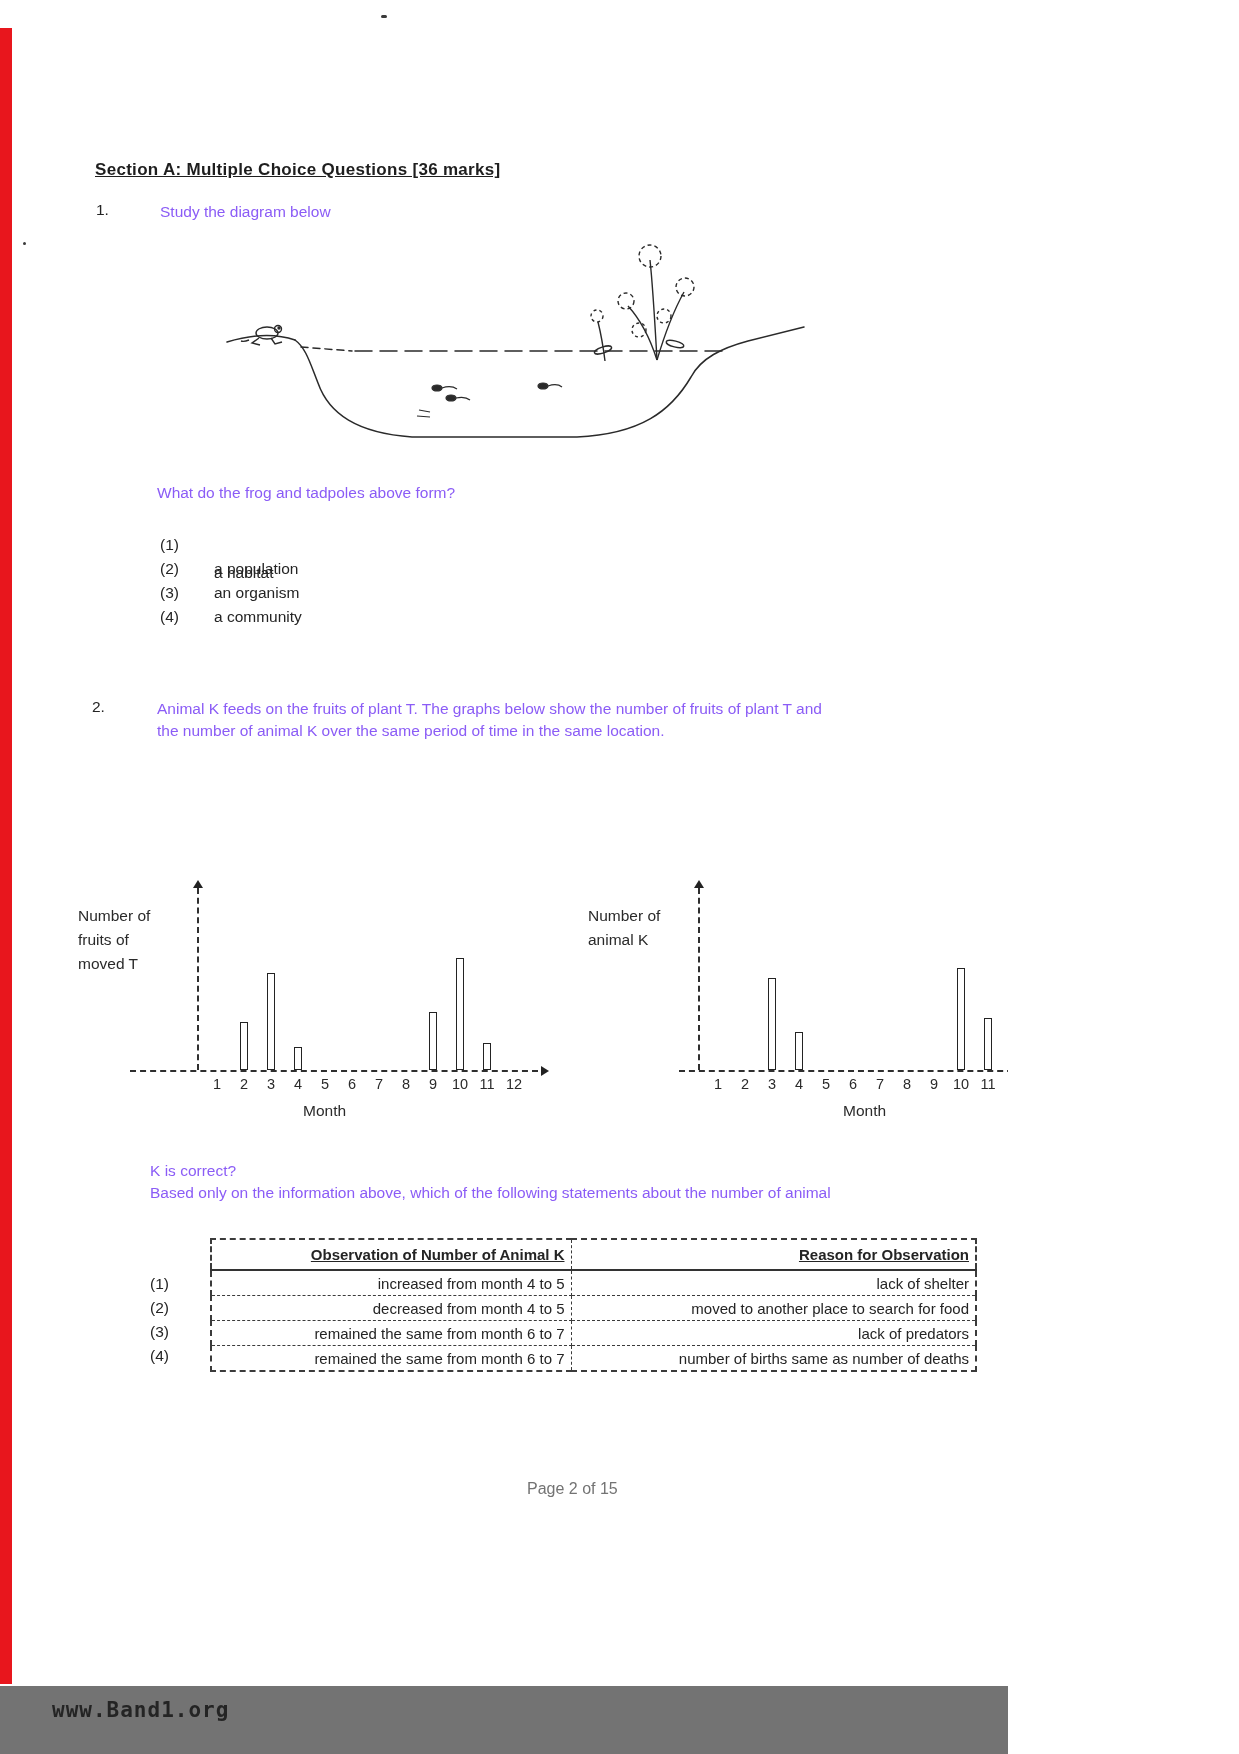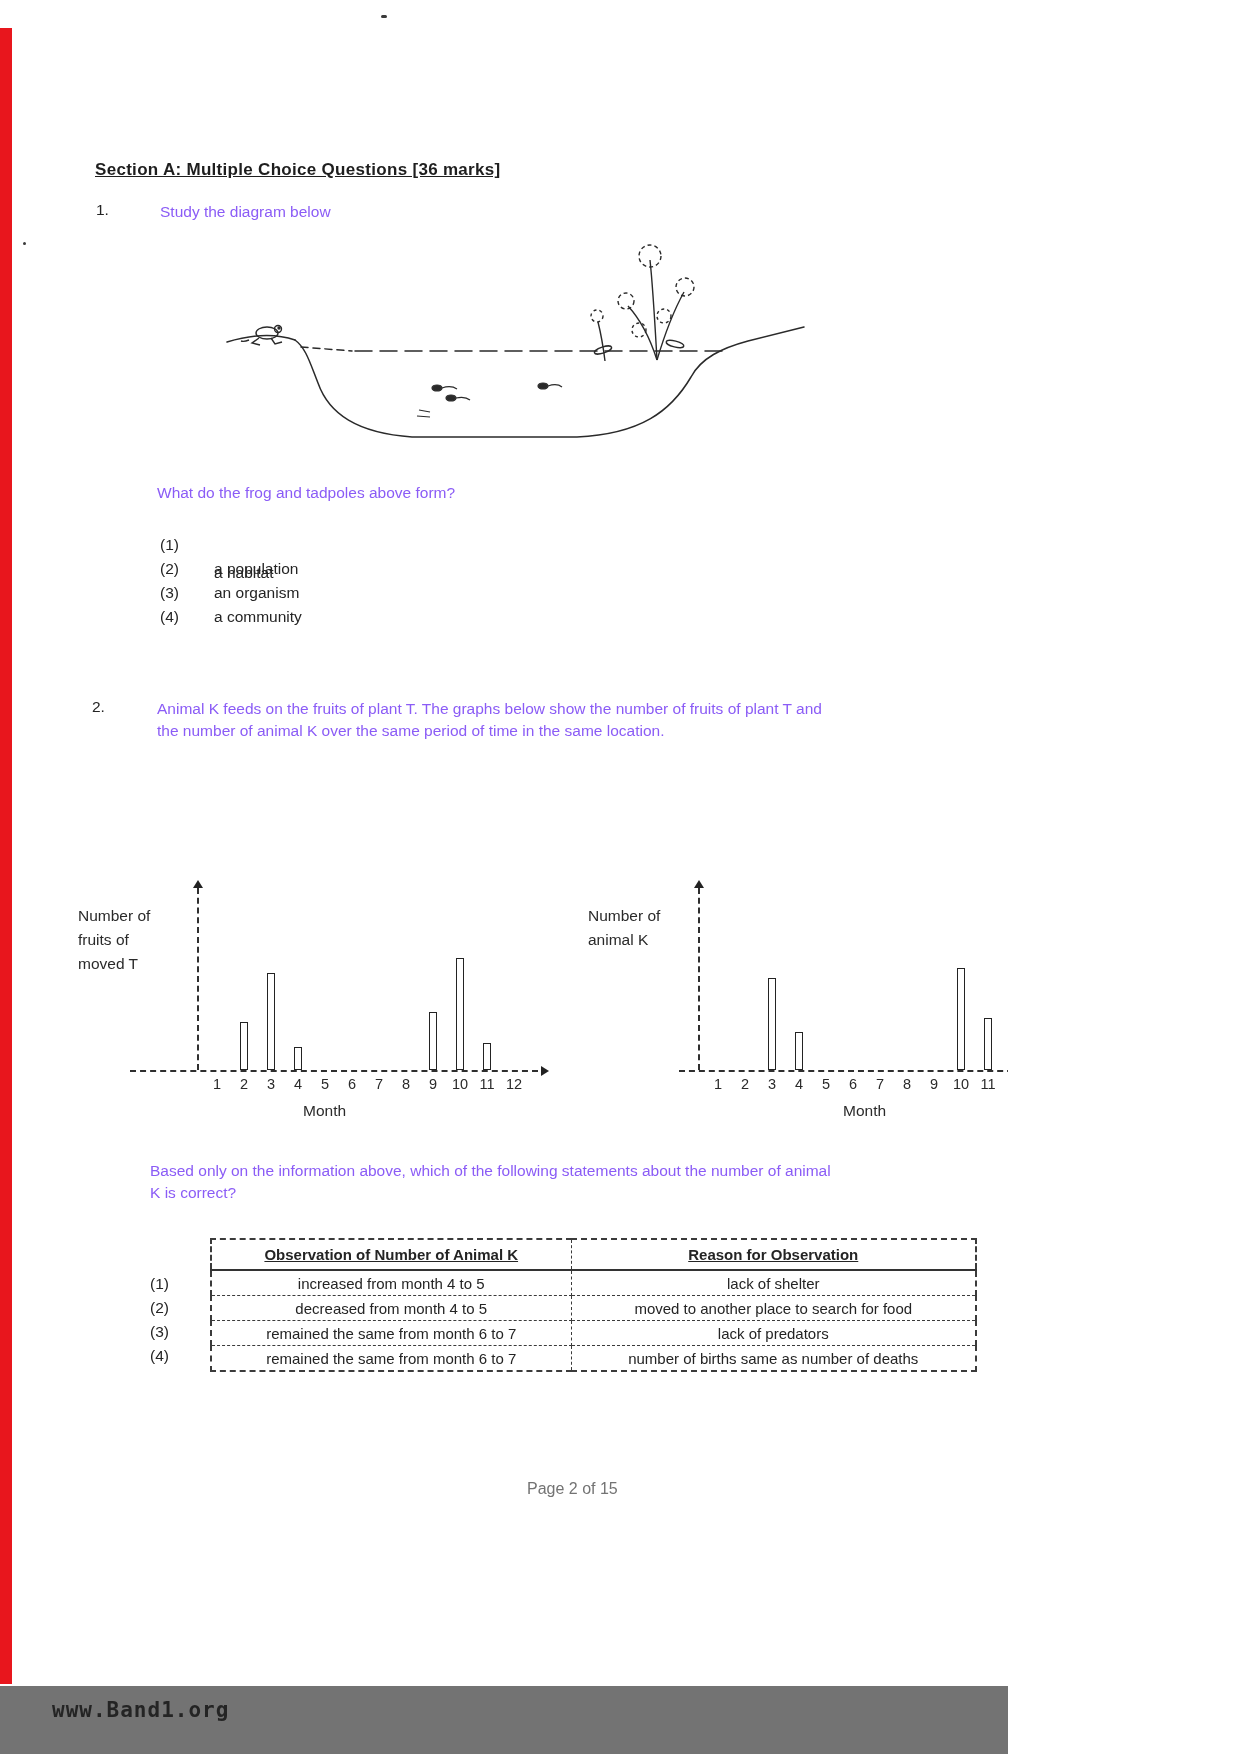--- a/index.html
+++ b/index.html
@@ -42,22 +42,22 @@
   .bar{position:absolute;width:8px;box-sizing:border-box;
     border:1.7px solid #232323;background:#fff;}
   .tick-label{position:absolute;width:26px;text-align:center;
     font-size:14.5px;color:#2a2a2a;}
   .x-label{position:absolute;font-size:15.5px;color:#2a2a2a;}
 
   
   .qtable{border-collapse:collapse;table-layout:fixed;border:2px dashed #3b3b3b;}
   .qtable th,.qtable td{
     border:1px dashed #3b3b3b;
-    font-size:15px;color:#242424;text-align:center;
-    padding:1px 14px;height:22px;overflow:hidden;white-space:nowrap;
+    font-size:15px;color:#242424;text-align:right;
+    padding:1px 6px;height:22px;overflow:hidden;white-space:nowrap;
   }
   .qtable th{font-weight:bold;text-decoration:underline;border-bottom:2px solid #333;height:27px;}
   .optnum-col div{height:24px;line-height:24px;font-size:15.5px;color:#242424;}
   .artifact{position:absolute;background:#3a3a3a;}
 </style>
 </head>
 <body>
 
 <div class="page">
 
@@ -187,22 +187,22 @@
       <div class="tick-label" style="left: 366px; top: 198px;">9</div>
       <div class="bar" style="left: 402px; top: 90px; height: 102px;"></div>
       <div class="tick-label" style="left: 393px; top: 198px;">10</div>
       <div class="bar" style="left: 429px; top: 140px; height: 52px;"></div>
       <div class="tick-label" style="left: 420px; top: 198px;">11</div>
       <div class="tick-label" style="left: 447px; top: 198px;">12</div>
       <div class="x-label" style="left: 288px; top: 224px;">Month</div>
     </div>
 
   <div class="abs body-text" style="left:150px;top:1160px;width:870px;">
+    <div>K is correct?</div>
     <div>Based only on the information above, which of the following statements about the number of animal</div>
-    <div>K is correct?</div>
   </div>
 
   <div class="abs optnum-col" style="left:150px;top:1272px;">
     <div>(1)</div>
     <div>(2)</div>
     <div>(3)</div>
     <div>(4)</div>
   </div>
 
   <table class="abs qtable" style="left:210px;top:1238px;width:765px;">

